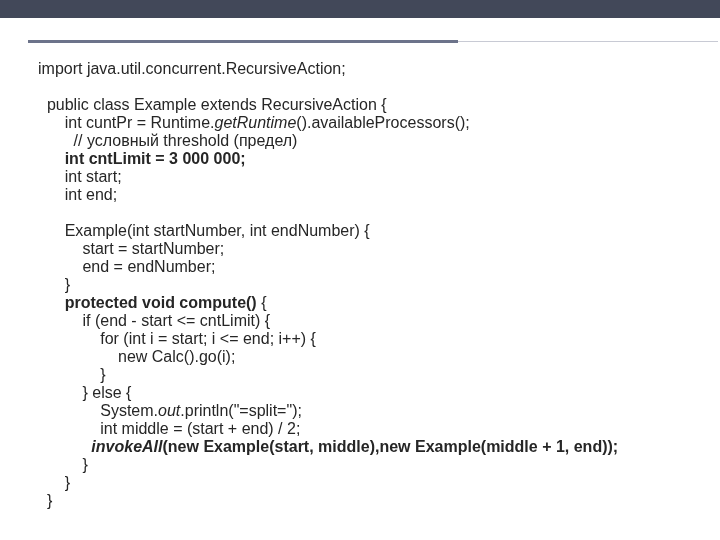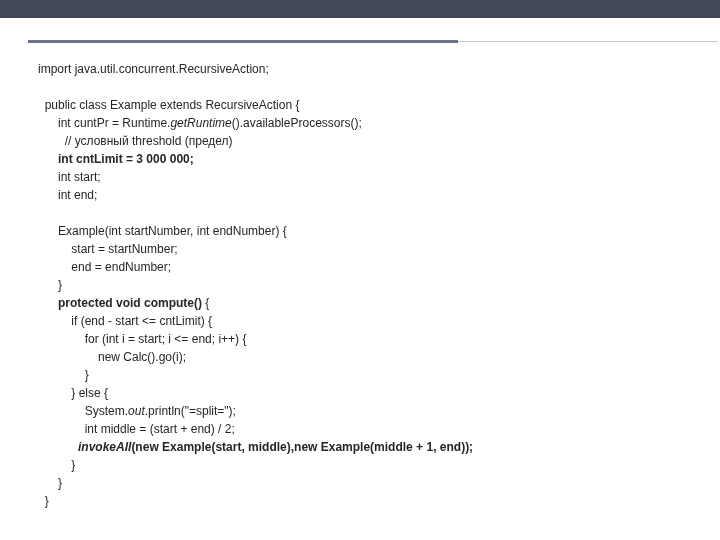--- a/index.html
+++ b/index.html
@@ -32,21 +32,21 @@
     top: 1px;
     width: 260px;
     height: 1px;
     background: #c8cad4;
   }
   .slide {
     position: absolute;
     top: 60px;
     left: 38px;
     right: 20px;
-    font-size: 12px;
+    font-size: 16px;
     line-height: 18px;
   }
   .code {
     white-space: pre;
     font-family: "Segoe UI", "Verdana", sans-serif;
   }
   .it { font-style: italic; }
   .b  { font-weight: 700; }
   .bi { font-weight: 700; font-style: italic; }
 </style>

